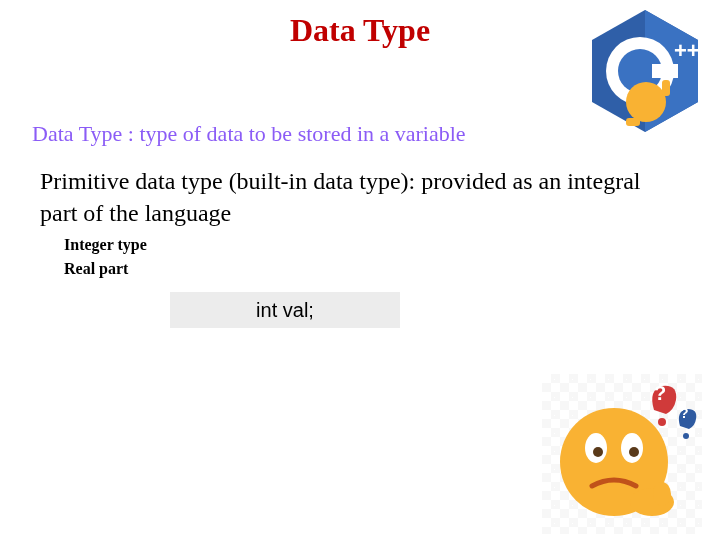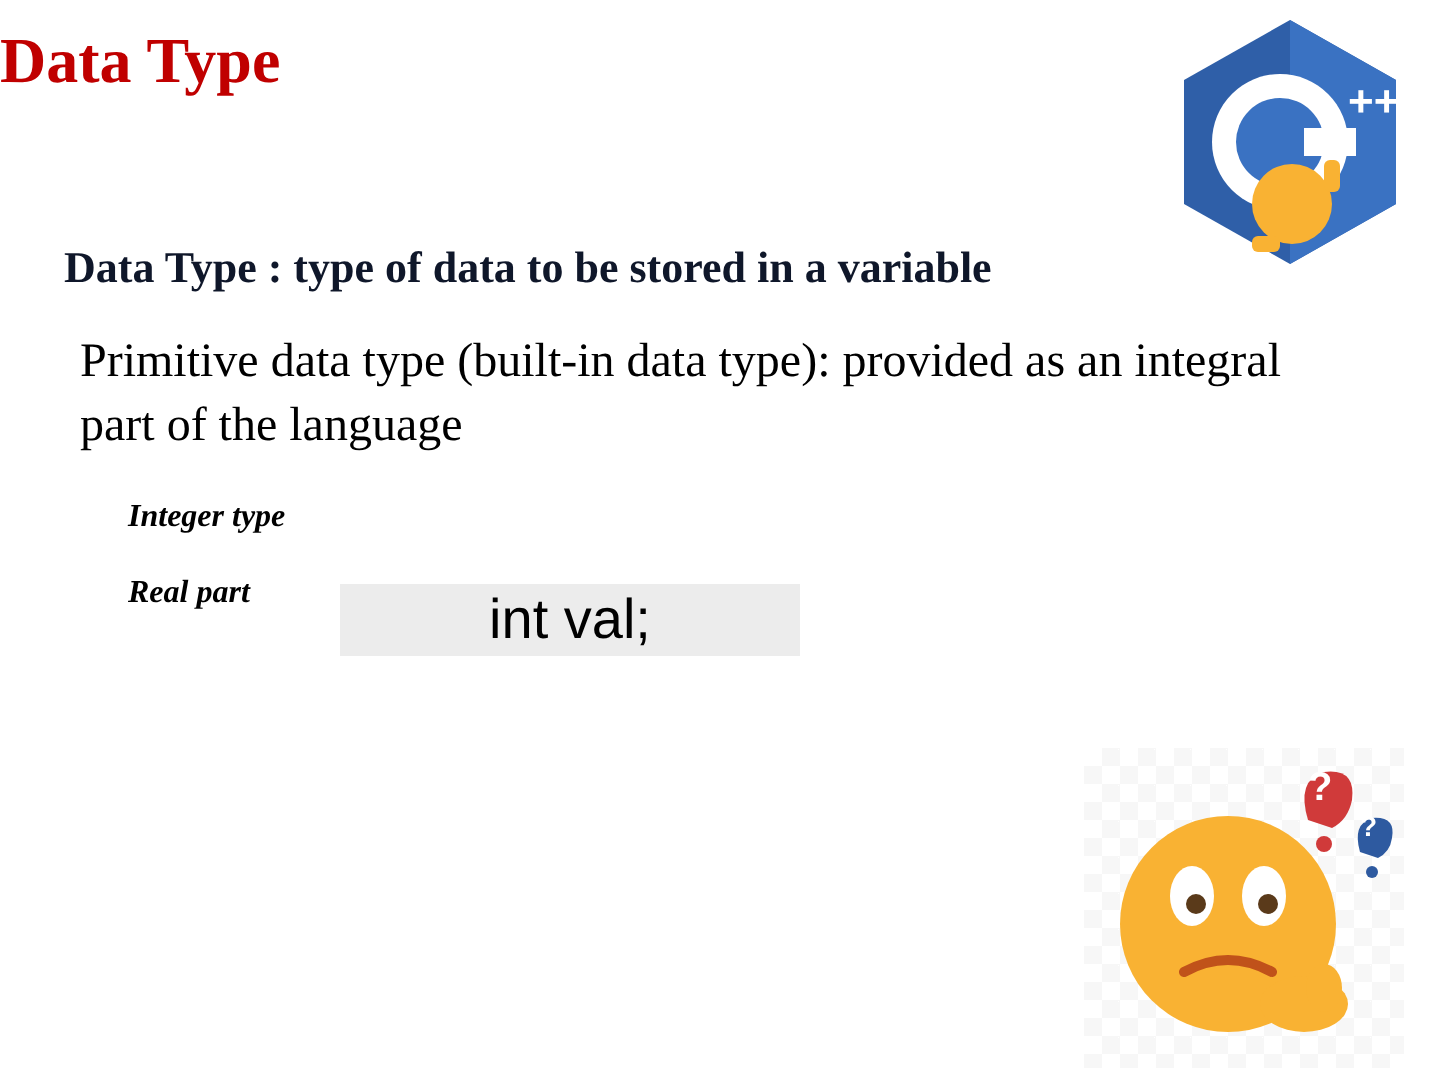--- a/index.html
+++ b/index.html
@@ -5,57 +5,56 @@
   * { margin: 0; padding: 0; box-sizing: border-box; }
   body {
     width: 720px;
     height: 540px;
     background: #ffffff;
     font-family: "Times New Roman", serif;
     position: relative;
     overflow: hidden;
   }
   .title {
-    text-align: left;
+    text-align: center;
     color: #c00000;
     font-size: 32px;
     font-weight: bold;
     padding-top: 12px;
   }
   .subtitle {
-    color: #0f172a;
+    color: #8b5cf6;
     font-size: 22px;
-    font-weight: bold;
+    font-weight: normal;
     margin: 72px 0 0 32px;
   }
   .body-text {
     color: #000;
     font-size: 24px;
     margin: 18px 40px 0 40px;
     line-height: 1.35;
   }
   .sub-item {
     color: #000;
     font-size: 16px;
-    font-style: italic;
     font-weight: bold;
-    margin: 20px 0 0 64px;
+    margin: 6px 0 0 64px;
   }
   .code-box {
     position: absolute;
     left: 170px;
     top: 292px;
     width: 230px;
     height: 36px;
     background: #ececec;
     display: flex;
     align-items: center;
     justify-content: center;
     font-family: Arial, sans-serif;
-    font-size: 28px;
+    font-size: 20px;
     color: #000;
   }
   .cpp-logo {
     position: absolute;
     top: 6px;
     right: 10px;
     width: 130px;
     height: 130px;
   }
   .emoji-figure {

